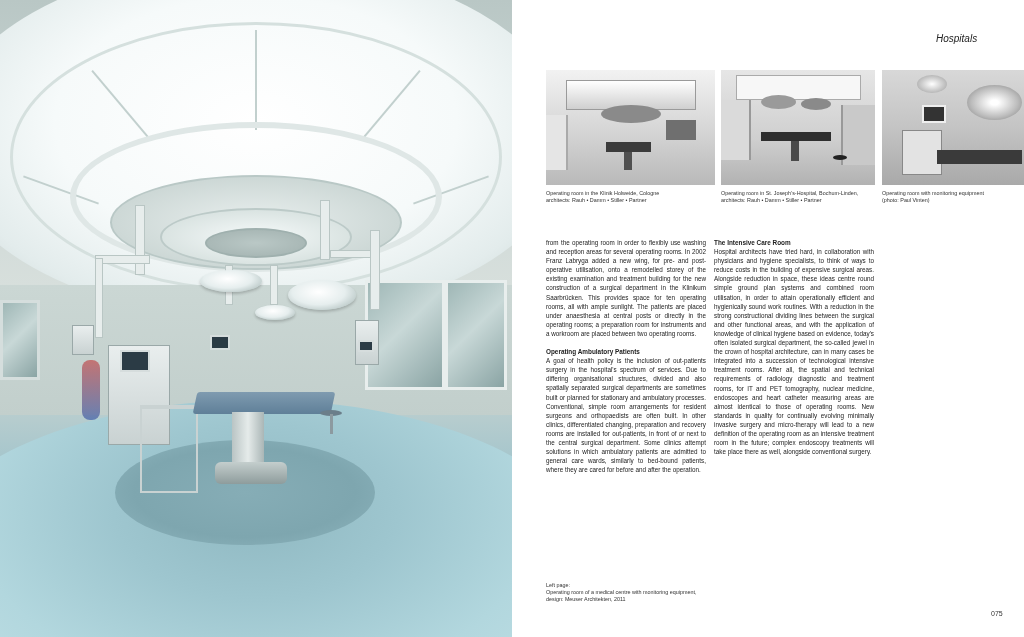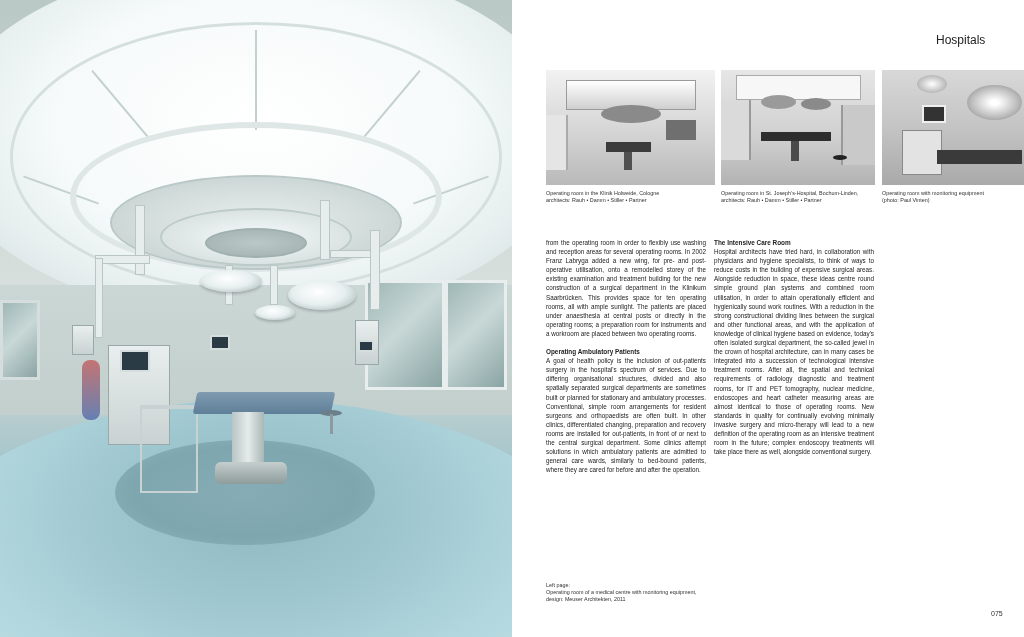--- a/index.html
+++ b/index.html
@@ -32,21 +32,21 @@
     background:linear-gradient(180deg,#7f9bb0 0%,#5f7f98 100%); border-radius:3px; transform:skewX(-12deg); }
   .table-base { position:absolute; left:232px; top:412px; width:32px; height:55px; background:linear-gradient(90deg,#b9c4c4,#e5ebea,#aab6b6); }
   .table-foot { position:absolute; left:215px; top:462px; width:72px; height:22px; border-radius:6px; background:linear-gradient(180deg,#c4cecd,#8e9c9c); }
   .machine { position:absolute; background:linear-gradient(180deg,#e9eeee 0%,#c9d2d2 100%); border:1px solid #9aa8a8; }
   .screen { position:absolute; background:#2b3b45; border:2px solid #d6dddd; }
   .trolley { position:absolute; left:140px; top:405px; width:58px; height:88px; border:2px solid #c9d2d2; border-top-width:4px; }
   .stand { position:absolute; background:#cfd8d8; }
 
   
   .right-page { position:absolute; left:512px; top:0; width:512px; height:637px; background:#fff; }
-  .running-head { position:absolute; left:936px; top:33px; font-size:12px; color:#222; }
+  .running-head { position:absolute; left:936px; top:33px; font-size:10px; color:#222;font-style:italic; }
   .thumb { position:absolute; top:70px; height:115px; overflow:hidden; background:#d8d8d8; }
   .thumb1 { left:546px; width:169px; }
   .thumb2 { left:721px; width:154px; }
   .thumb3 { left:882px; width:142px; }
   .caption { position:absolute; top:190px; font-size:5.4px; line-height:7px; color:#333; }
   .cap1 { left:546px; width:170px; }
   .cap2 { left:721px; width:160px; }
   .cap3 { left:882px; width:142px; }
 
   .col { position:absolute; top:238px; width:160px; font-size:6.3px; line-height:9.1px; color:#222; text-align:justify; }

